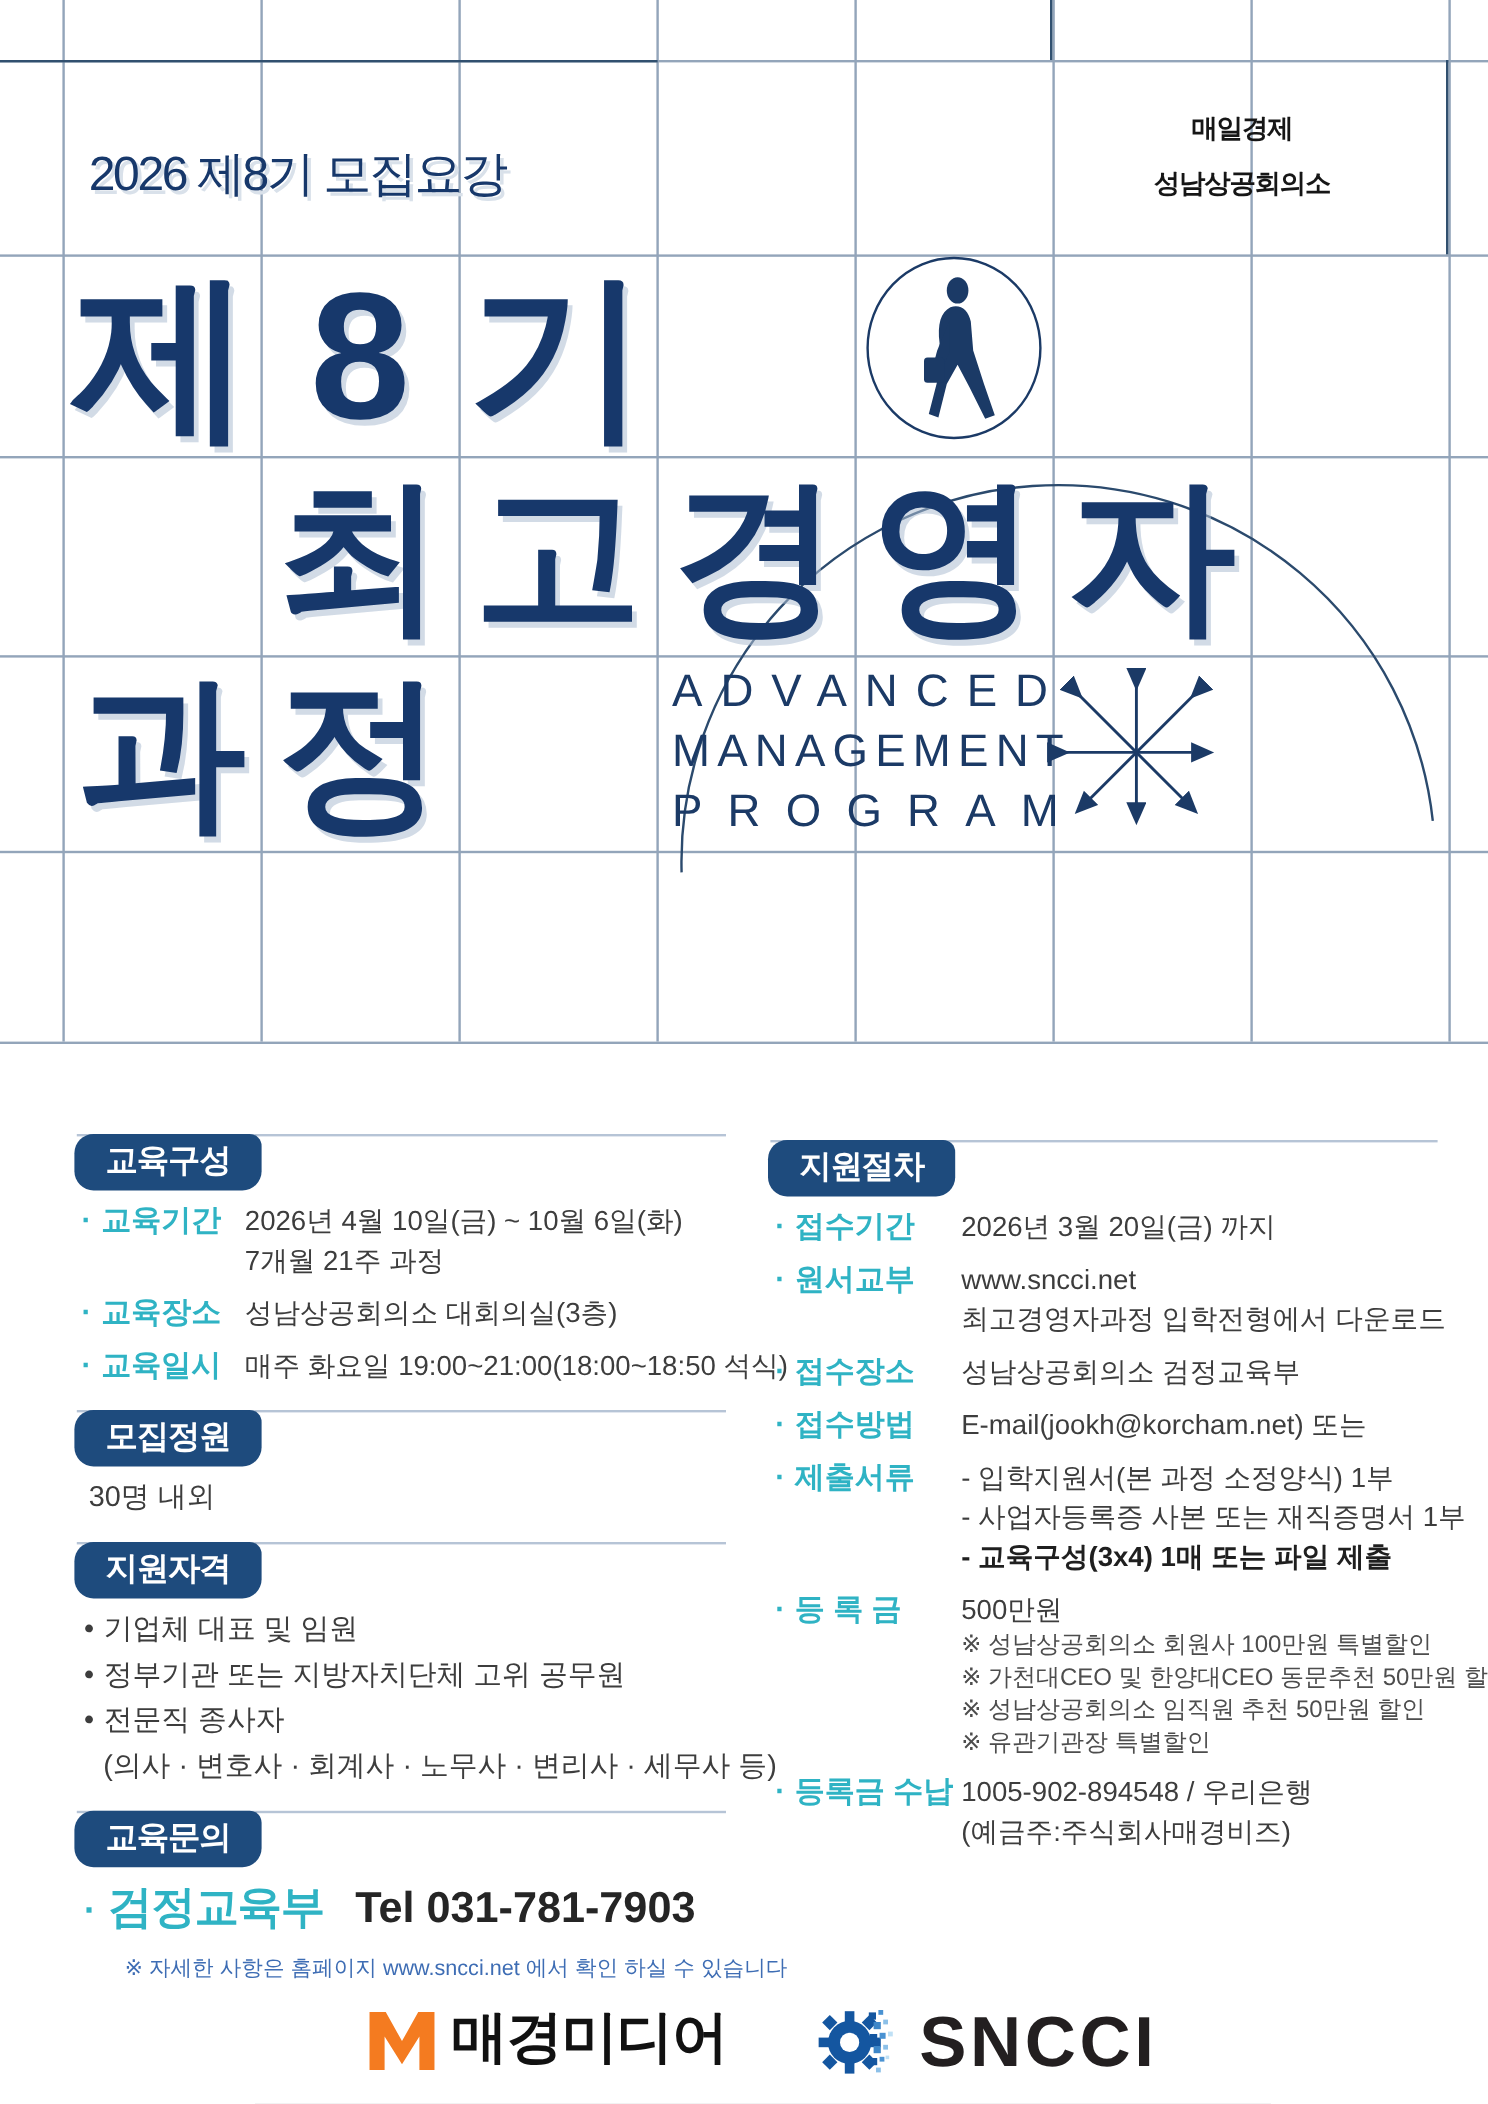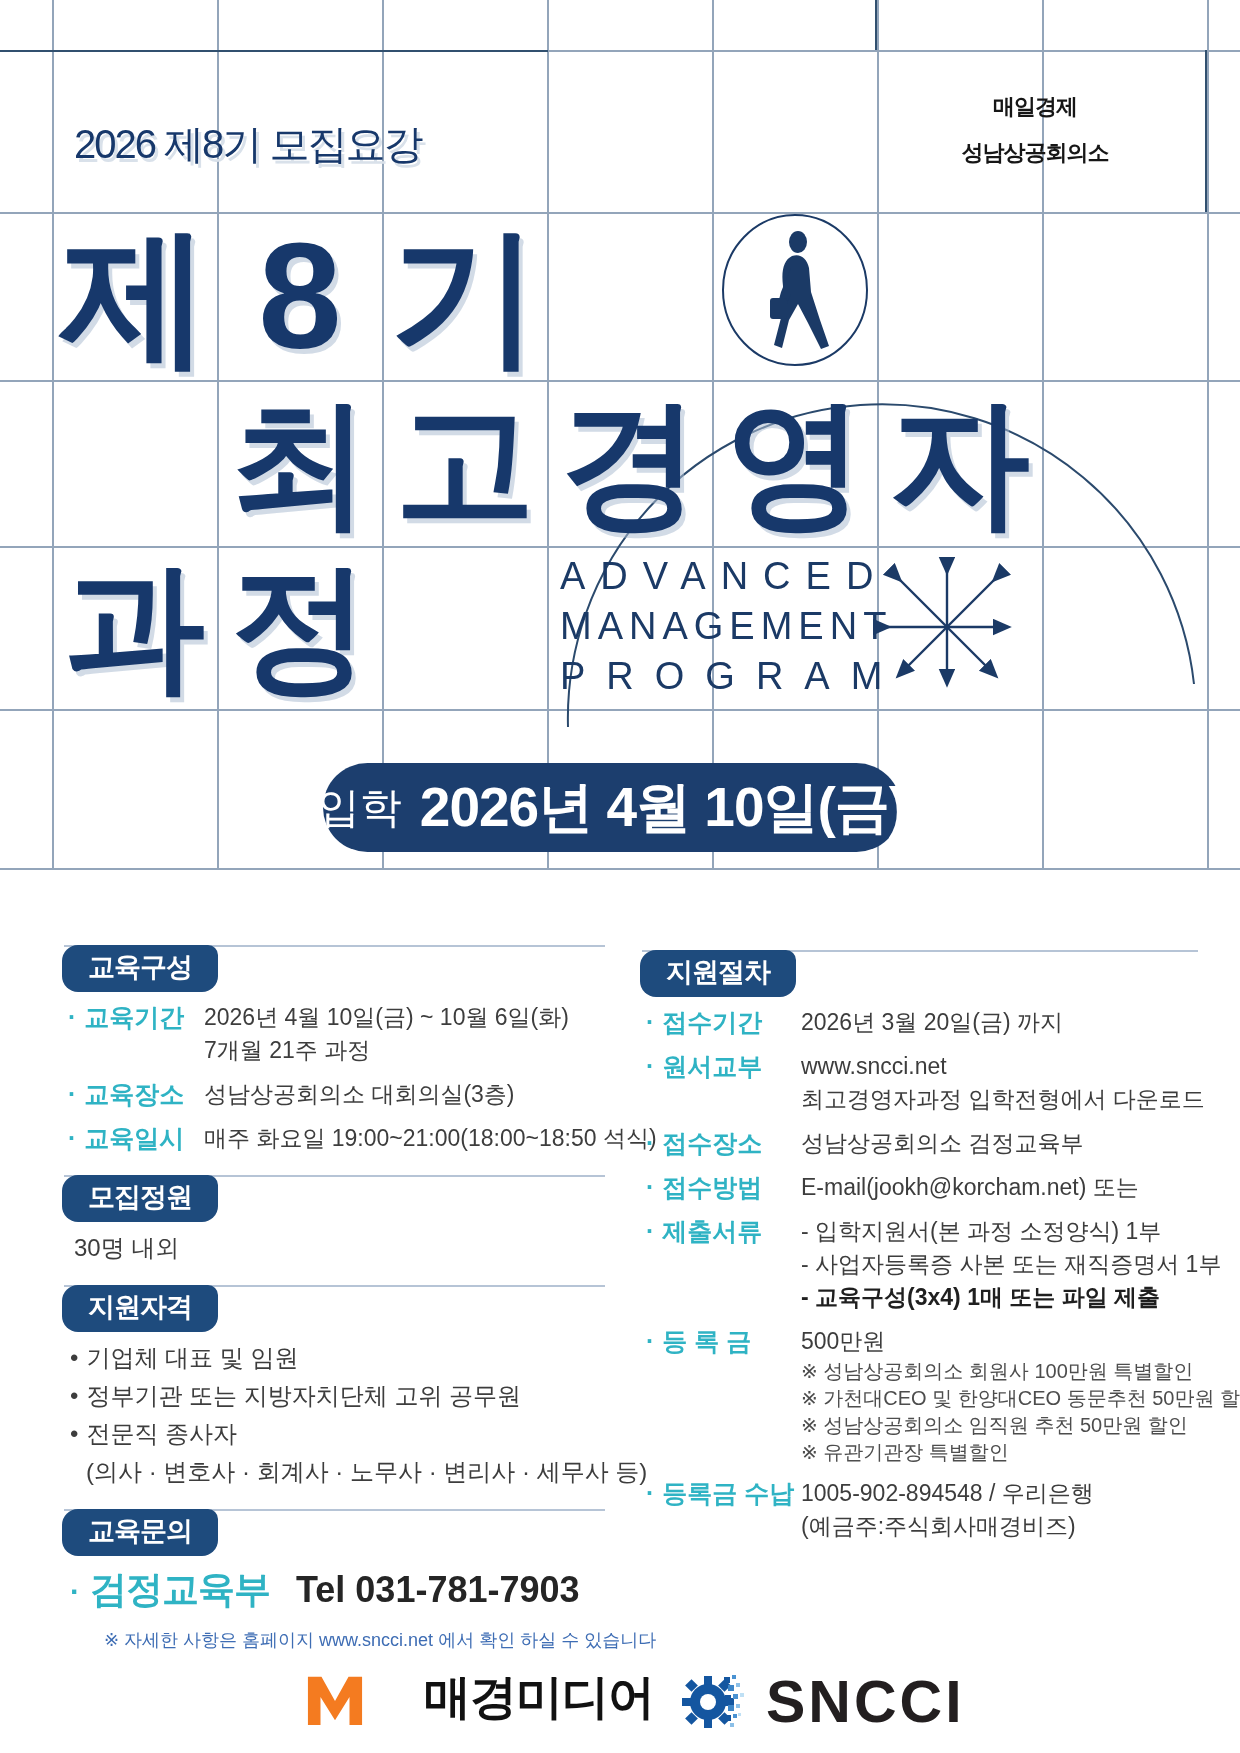--- a/index.html
+++ b/index.html
@@ -80,21 +80,21 @@
   .bullet-line .dot{color:#3d3d3d;margin:0 8px 0 2px;}
   .indent-line{color:var(--body);font-size:24px;line-height:34px;margin-left:18px;white-space:nowrap;}
   .contact-row{display:flex;align-items:baseline;margin:4px 0 10px 2px;white-space:nowrap;}
   .contact-row .bdot2{color:var(--teal);font-weight:800;font-size:30px;margin-right:10px;}
   .contact-row .cname{color:var(--teal);font-weight:800;font-size:37px;letter-spacing:-1px;}
   .contact-row .ctel{color:#252525;font-weight:700;font-size:36px;margin-left:26px;letter-spacing:0px;}
   .note-line{color:var(--note);font-size:18px;line-height:30px;white-space:nowrap;margin-left:36px;}
   
   .brand{position:absolute;display:flex;align-items:center;}
   .brand-mk{left:306px;top:1666px;gap:12px;}
-  .brand-mk .btxt{font-size:47px;font-weight:800;color:#111;letter-spacing:-1px;margin-left:48px;}
+  .brand-mk .btxt{font-size:47px;font-weight:800;color:#111;letter-spacing:-1px;}
   .brand-sncci{left:682px;top:1668px;gap:14px;}
   .brand-sncci .btxt{font-size:59px;font-weight:800;color:#231f20;letter-spacing:3px;}
 </style>
 </head>
 <body>
 
 <div class="poster">
 
   <div id="grid">
       <div class="vline" style="left: 52px;"></div>
@@ -162,24 +162,20 @@
       </marker>
     </defs>
     <g stroke="#1b3a66" stroke-width="2.4">
       <line x1="10" y1="70" x2="130" y2="70" marker-start="url(#ah)" marker-end="url(#ah)"></line>
       <line x1="70" y1="14" x2="70" y2="126" marker-start="url(#ah)" marker-end="url(#ah)"></line>
       <line x1="22" y1="22" x2="118" y2="118" marker-start="url(#ah)" marker-end="url(#ah)"></line>
       <line x1="118" y1="22" x2="22" y2="118" marker-start="url(#ah)" marker-end="url(#ah)"></line>
     </g>
   </svg>
 
-  <div class="pill">
-    <span class="pre">입학</span>
-    <span class="date">2026년 4월 10일(금)</span>
-  </div>
 
   <div class="col col-left" id="col-left">
       <div class="section">
         <div class="sec-head">
           <div class="sec-rule"></div>
           <div class="sec-tab">교육구성</div>
         </div>
         <div class="sec-body">
           <div class="row">
             <div class="lab-wrap">

